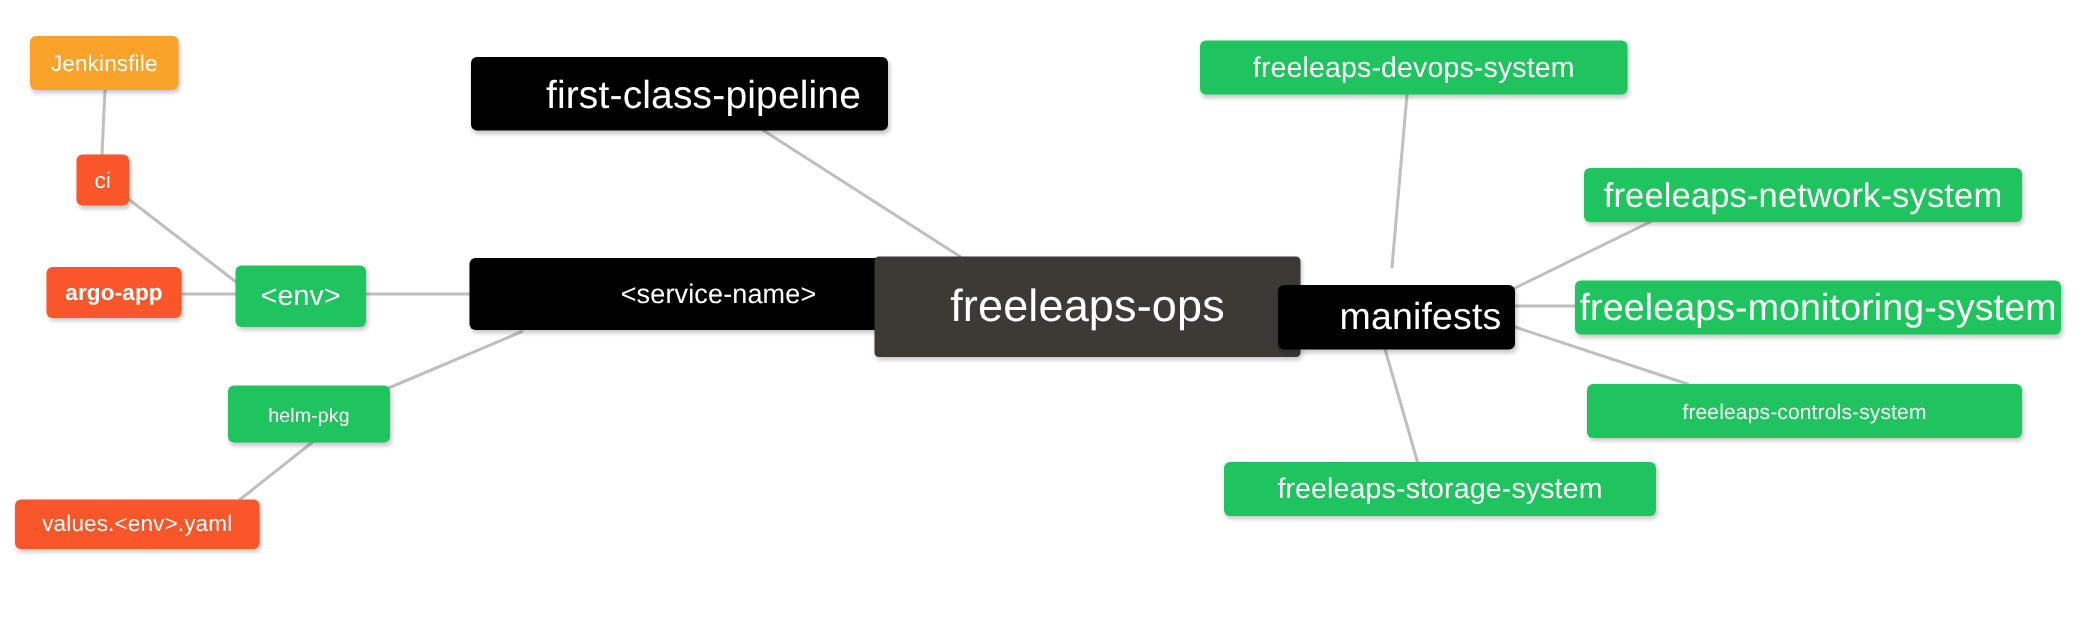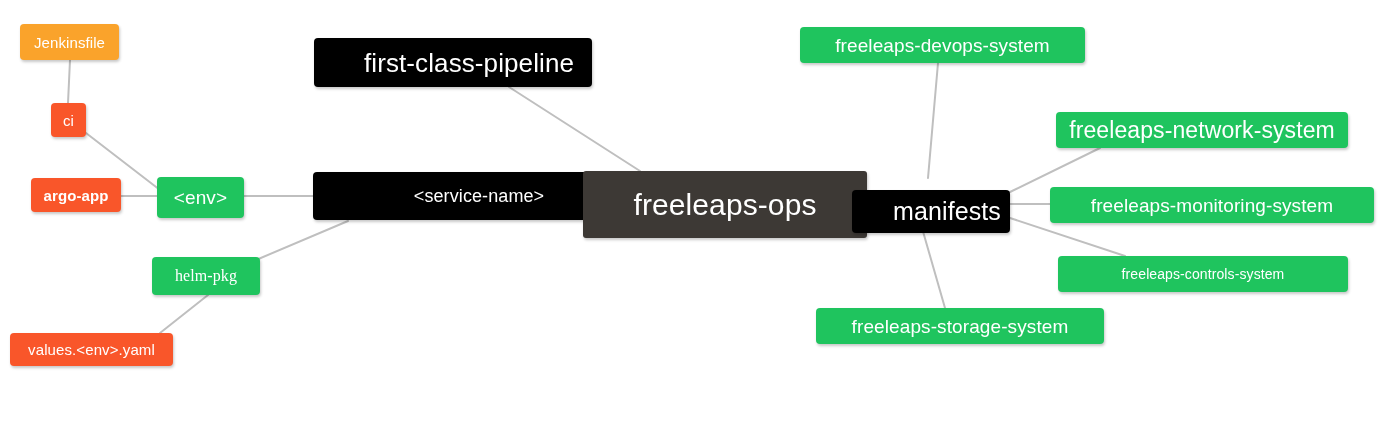--- a/index.html
+++ b/index.html
@@ -66,25 +66,25 @@
       <line x1="1010" y1="192" x2="1100" y2="148" stroke="#bfbfbf" stroke-width="2" stroke-linecap="round"></line>
       <line x1="1010" y1="204" x2="1050" y2="204" stroke="#bfbfbf" stroke-width="2" stroke-linecap="round"></line>
       <line x1="1010" y1="218" x2="1125" y2="256" stroke="#bfbfbf" stroke-width="2" stroke-linecap="round"></line>
       <line x1="920" y1="221" x2="945" y2="308" stroke="#bfbfbf" stroke-width="2" stroke-linecap="round"></line>
     </svg>
   <div id="node-layer">
       <div class="node n-orange" style="left: 20px; top: 24px; width: 99px; height: 36px; font-size: 15px;">Jenkinsfile</div>
       <div class="node n-red" style="left: 51px; top: 103px; width: 35px; height: 34px; font-size: 15px;">ci</div>
       <div class="node n-red" style="left: 31px; top: 178px; width: 90px; height: 34px; font-size: 15px; font-weight: bold;">argo-app</div>
       <div class="node n-green" style="left: 157px; top: 177px; width: 87px; height: 41px; font-size: 19px;">&lt;env&gt;</div>
-      <div class="node n-green" style="left: 152px; top: 257px; width: 108px; height: 38px; font-size: 16px; font-family: Liberation Serif, serif;">helm-pkg</div>
+      <div class="node n-green" style="left: 152px; top: 257px; width: 108px; height: 38px; font-size: 13px;">helm-pkg</div>
       <div class="node n-red" style="left: 10px; top: 333px; width: 163px; height: 33px; font-size: 15px;">values.&lt;env&gt;.yaml</div>
       <div class="node n-blue" style="left: 314px; top: 38px; width: 278px; height: 49px; font-size: 26px;">first-class-pipeline</div>
       <div class="node n-blue" style="left: 313px; top: 172px; width: 300px; height: 48px; font-size: 18px;">&lt;service-name&gt;</div>
       <div class="node n-root" style="left: 583px; top: 171px; width: 284px; height: 67px; font-size: 30px;">freeleaps-ops</div>
       <div class="node n-blue" style="left: 852px; top: 178px; width: 158px; height: 43px; font-size: 25px; margin-top: 12px;">manifests</div>
       <div class="node n-green" style="left: 800px; top: 27px; width: 285px; height: 36px; font-size: 19px;">freeleaps-devops-system</div>
       <div class="node n-green" style="left: 1056px; top: 112px; width: 292px; height: 36px; font-size: 23px;">freeleaps-network-system</div>
-      <div class="node n-green" style="left: 1050px; top: 187px; width: 324px; height: 36px; font-size: 19px;">freeleaps-monitoring-system</div>
+      <div class="node n-green" style="left: 1050px; top: 187px; width: 324px; height: 36px; font-size: 25px;">freeleaps-monitoring-system</div>
       <div class="node n-green" style="left: 1058px; top: 256px; width: 290px; height: 36px; font-size: 14px;">freeleaps-controls-system</div>
       <div class="node n-green" style="left: 816px; top: 308px; width: 288px; height: 36px; font-size: 19px;">freeleaps-storage-system</div>
     </div>
 </div>
 
 </body></html>

